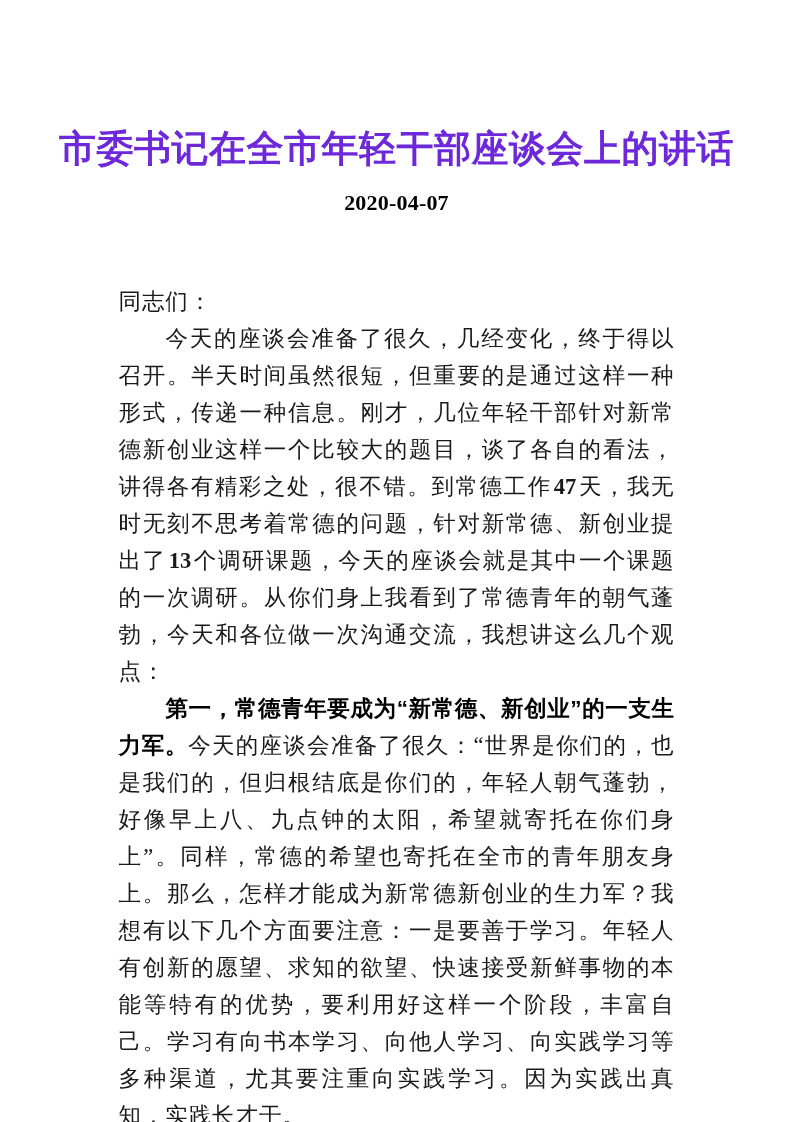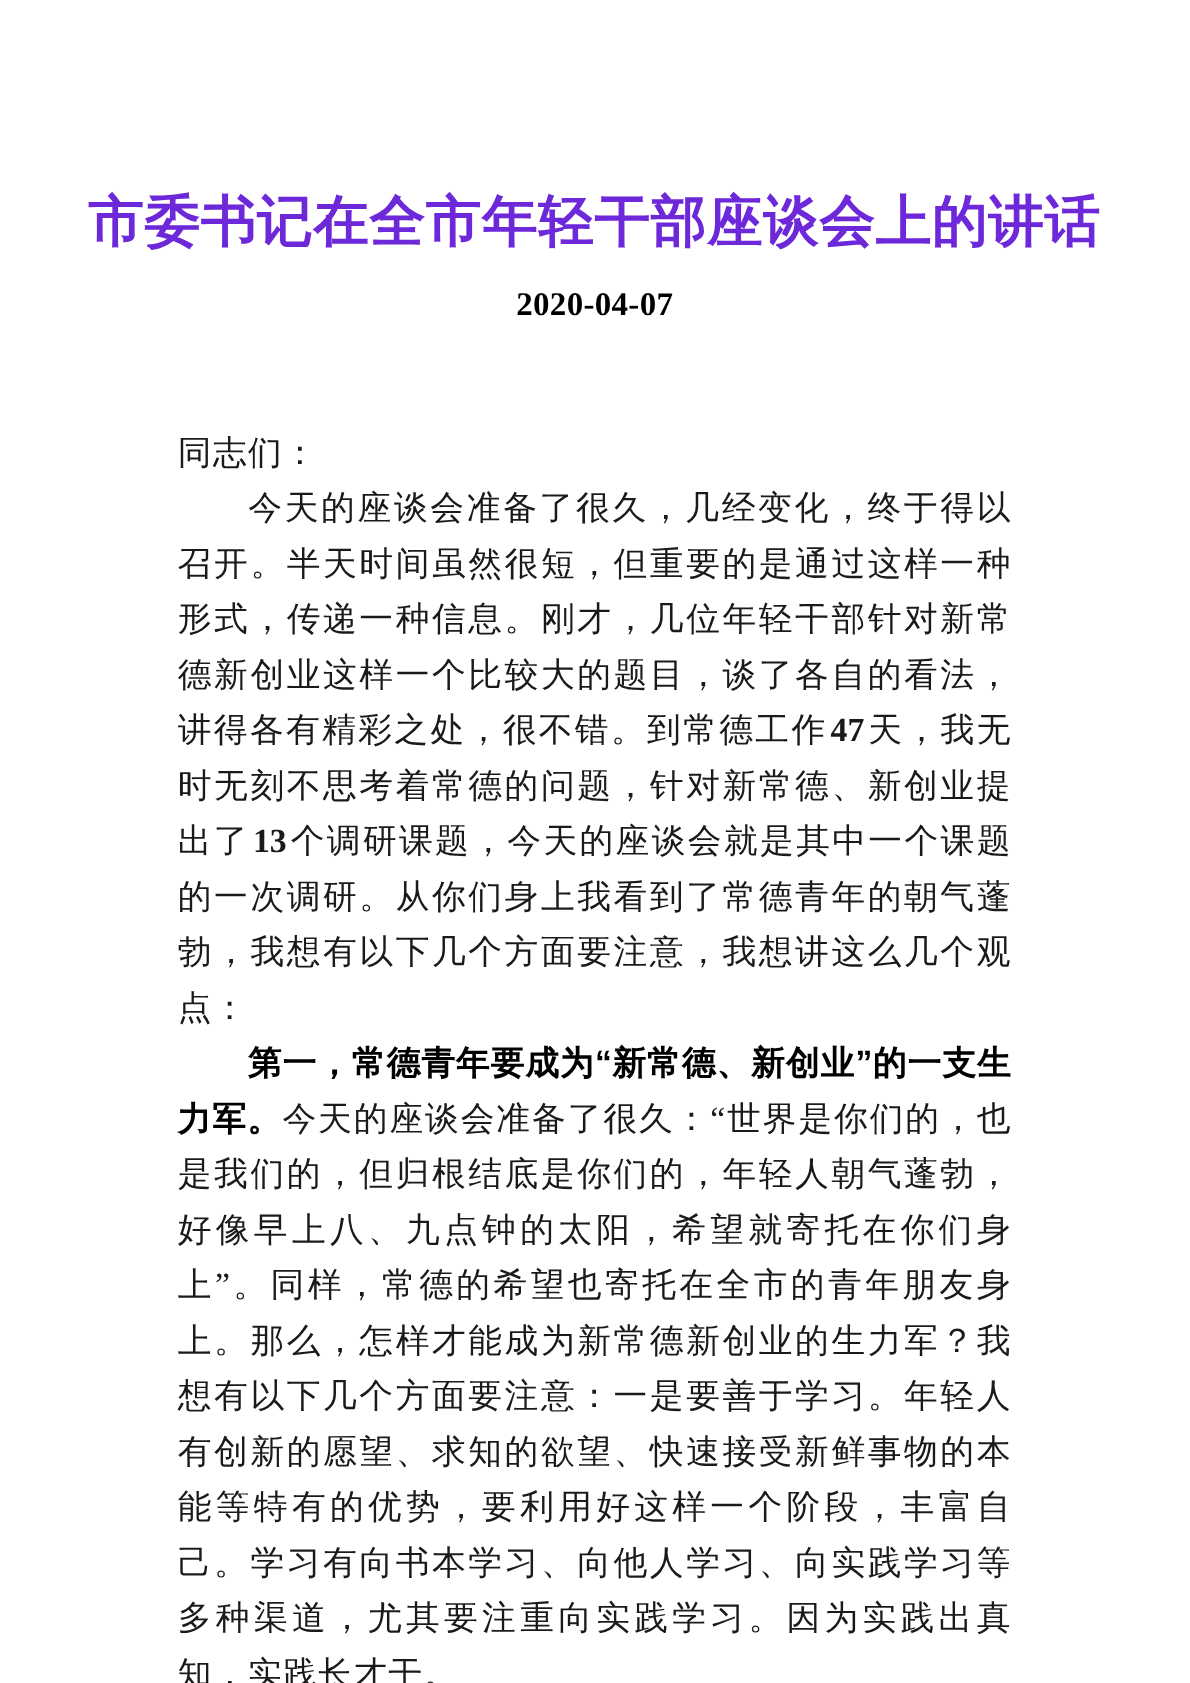--- a/index.html
+++ b/index.html
@@ -102,19 +102,19 @@
 
   <div class="title-block">
     <h1 class="doc-title">市委书记在全市年轻干部座谈会上的讲话</h1>
     <div class="doc-date">2020-04-07</div>
   </div>
 
   <div class="body-wrap">
 
     <p class="para">同志们：</p>
 
-    <p class="para indent2"><span>今天的座谈会准备了很久，几经变化，终于得以召开。半天时间虽然很短，但重要的是通过这样一种形式，传递一种信息。刚才，几位年轻干部针对新常德新创业这样一个比较大的题目，谈了各自的看法，讲得各有精彩之处，很不错。到常德工作</span><span class="num">47</span><span>天，我无时无刻不思考着常德的问题，针对新常德、新创业提出了</span><span class="num">13</span><span>个调研课题，今天的座谈会就是其中一个课题的一次调研。从你们身上我看到了常德青年的朝气蓬勃，我想有以下几个方面要注意，我想讲这么几个观点：</span></p>
+    <p class="para indent2"><span>今天的座谈会准备了很久，几经变化，终于得以召开。半天时间虽然很短，但重要的是通过这样一种形式，传递一种信息。刚才，几位年轻干部针对新常德新创业这样一个比较大的题目，谈了各自的看法，讲得各有精彩之处，很不错。到常德工作</span><span class="num">47</span><span>天，我无时无刻不思考着常德的问题，针对新常德、新创业提出了</span><span class="num">13</span><span>个调研课题，今天的座谈会就是其中一个课题的一次调研。从你们身上我看到了常德青年的朝气蓬勃，今天和各位做一次沟通交流，我想讲这么几个观点：</span></p>
 
     <p class="para indent2"><span class="hei-bold">第一，常德青年要成为“新常德、新创业”的一支生力军。</span><span>今天的座谈会准备了很久：“世界是你们的，也是我们的，但归根结底是你们的，年轻人朝气蓬勃，好像早上八、九点钟的太阳，希望就寄托在你们身上”。同样，常德的希望也寄托在全市的青年朋友身上。那么，怎样才能成为新常德新创业的生力军？我想有以下几个方面要注意：一是要善于学习。年轻人有创新的愿望、求知的欲望、快速接受新鲜事物的本能等特有的优势，要利用好这样一个阶段，丰富自己。学习有向书本学习、向他人学习、向实践学习等多种渠道，尤其要注重向实践学习。因为实践出真知，实践长才干。</span></p>
 
   </div>
 
 </div>
 
 </body></html>

